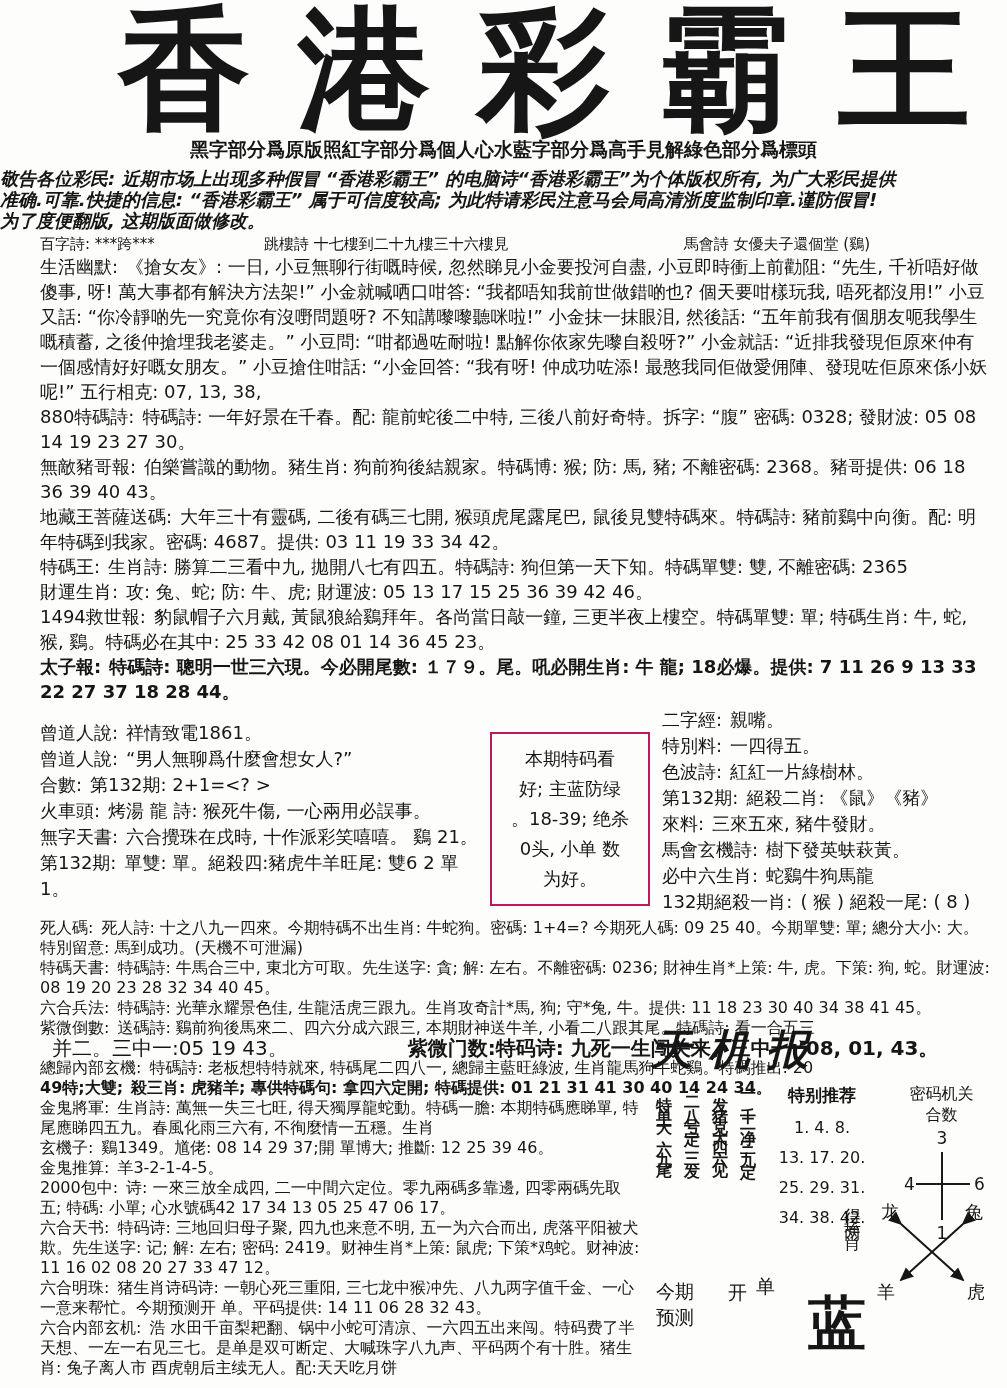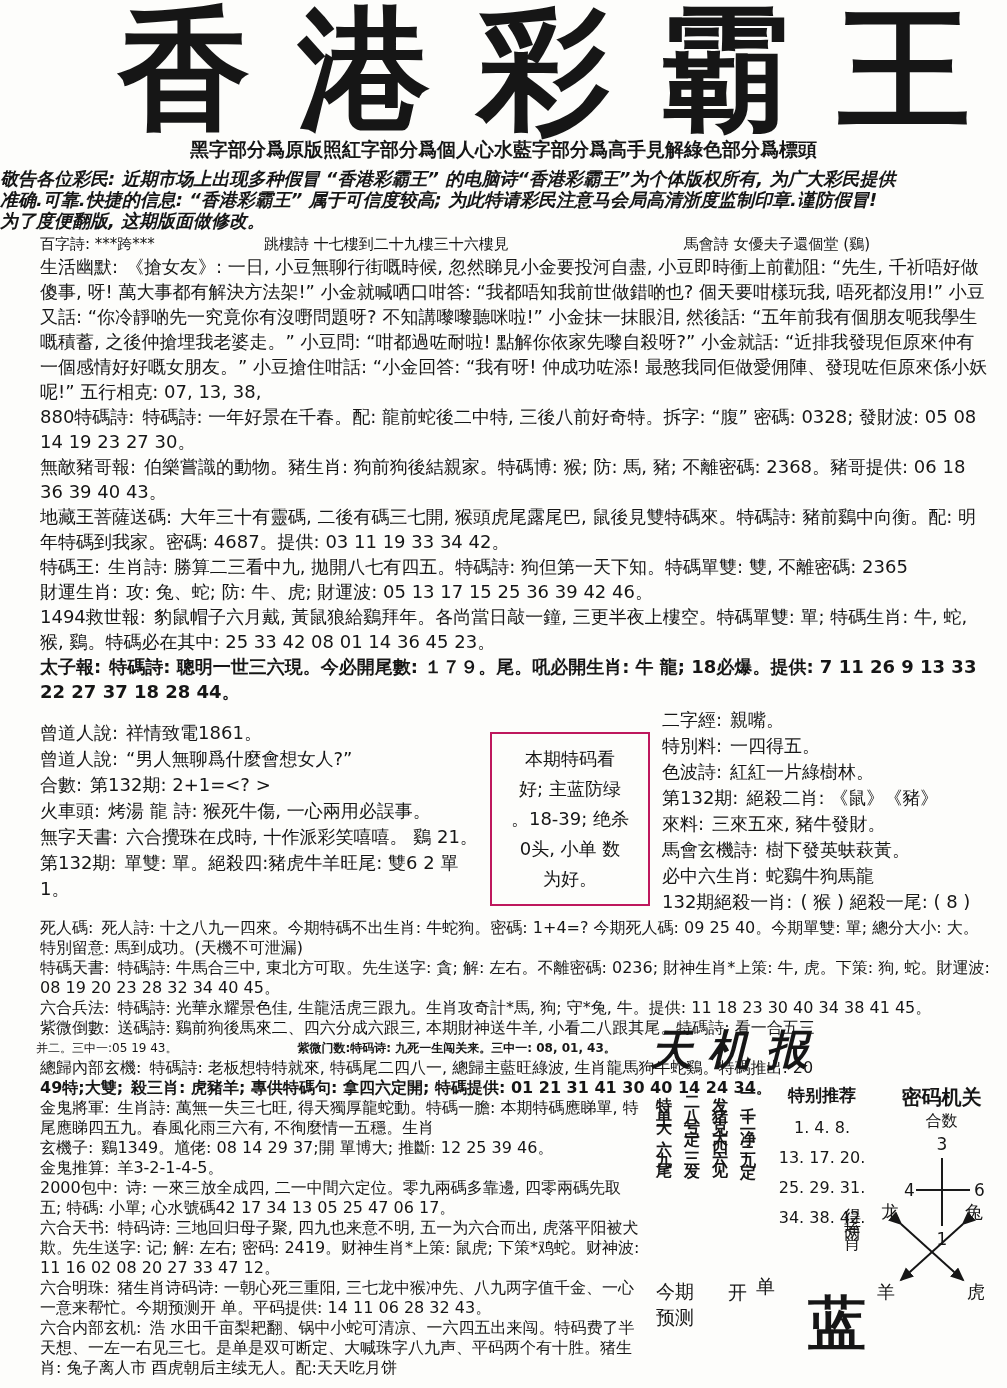--- a/index.html
+++ b/index.html
@@ -15,37 +15,37 @@
   .para .lb{margin-right:8px}
   .bold{font-weight:700}
   .midzone{display:flex;align-items:center;gap:12px;padding:3px 8px 3px 40px}
   .mid-left{width:438px;font-size:18px}
   .mid-left .item,.mid-right .item{line-height:26px}
   .mid-left .lb,.mid-right .lb{margin-right:8px}
   .midbox{width:148px;border:2px solid #be185d;text-align:center;font-size:18px;
           line-height:30px;padding:10px 4px;margin-top:16px;flex-shrink:0}
   .mid-right{flex:1;font-size:18px}
   .lower .para{font-size:16px;line-height:20px}
-  .splitrow{display:flex;font-size:12px;line-height:20px;padding:0 16px 0 36px}
+  .splitrow{display:flex;font-size:20px;line-height:20px;padding:0 16px 0 52px}
   .splitrow .right-part{margin-left:120px}
   .narrowzone{width:640px}
   .narrowzone .para{font-size:16px;line-height:20px;padding-right:0}
   
   .tianji{position:absolute;left:650px;top:1022px;width:357px;height:366px}
   .tj-title{font-family:"DejaVu Serif",serif;font-style:italic;font-weight:700;
             font-size:42px;letter-spacing:16px;white-space:nowrap}
   .tj-main{display:flex;margin-top:6px;height:205px}
   .tj-cols{writing-mode:vertical-rl;text-orientation:upright;font-weight:700;
            font-size:16px;letter-spacing:11px;height:205px}
   .tj-cols .col{display:block;line-height:28px}
   .tj-rec{margin-left:10px;width:100px;text-align:center;font-size:16px}
   .tj-rec .hdr{font-weight:700;font-size:17px}
   .tj-rec .row{margin-top:11px}
   .tj-cipher{margin-left:4px;flex:1;text-align:center;font-size:16px}
-  .tj-cipher .hdr{font-weight:700;font-size:20px}
+  .tj-cipher .hdr{font-weight:400;font-size:16px}
   .tj-luck{position:absolute;left:192px;top:172px;display:flex}
   .luck-label{writing-mode:vertical-rl;text-orientation:upright;font-size:17px;
               letter-spacing:9px;margin-right:2px}
   .fc{position:absolute;top:256px;left:6px;font-size:19px}
   .fc-words div{line-height:26px}
   .fc-open{position:absolute;left:72px;top:2px}
   .fc-dan{position:absolute;left:100px;top:-4px}
   .fc-blue{position:absolute;top:272px;left:158px;font-size:58px;font-weight:700;line-height:1}
   svg text{fill:#161616;font-family:"DejaVu Sans",sans-serif}
 </style>

